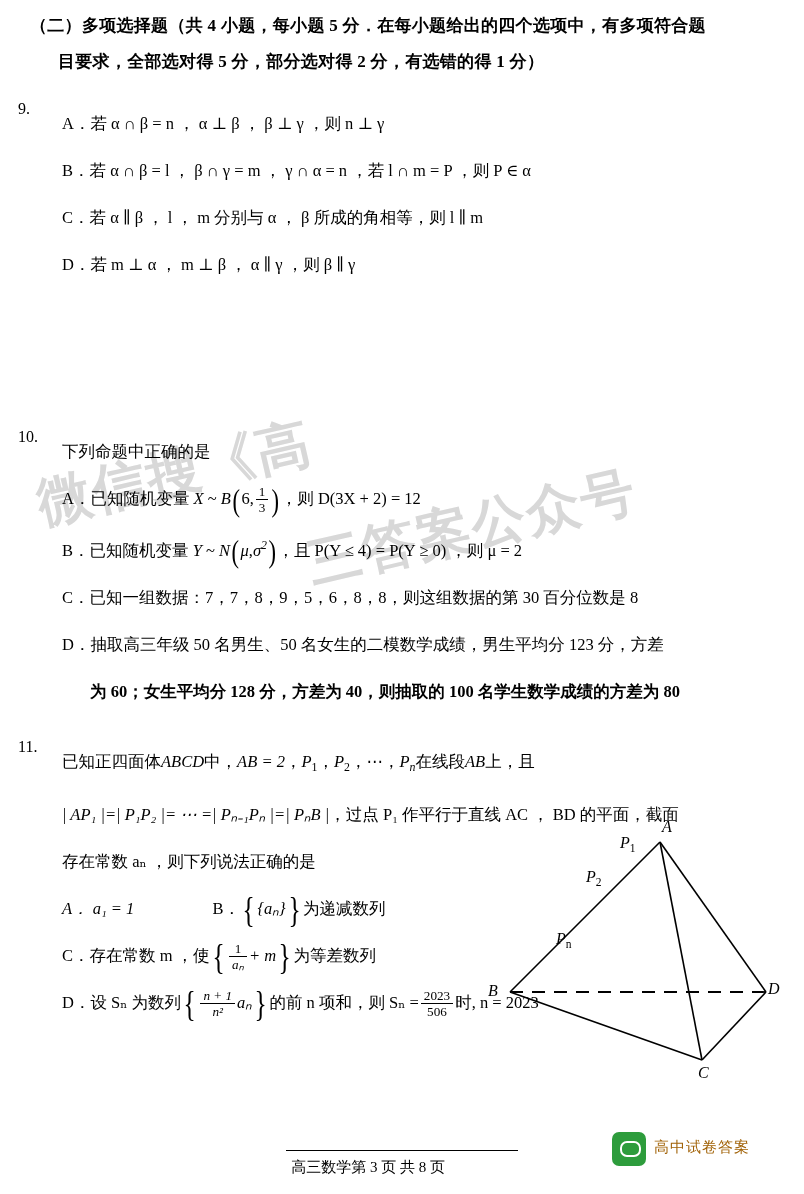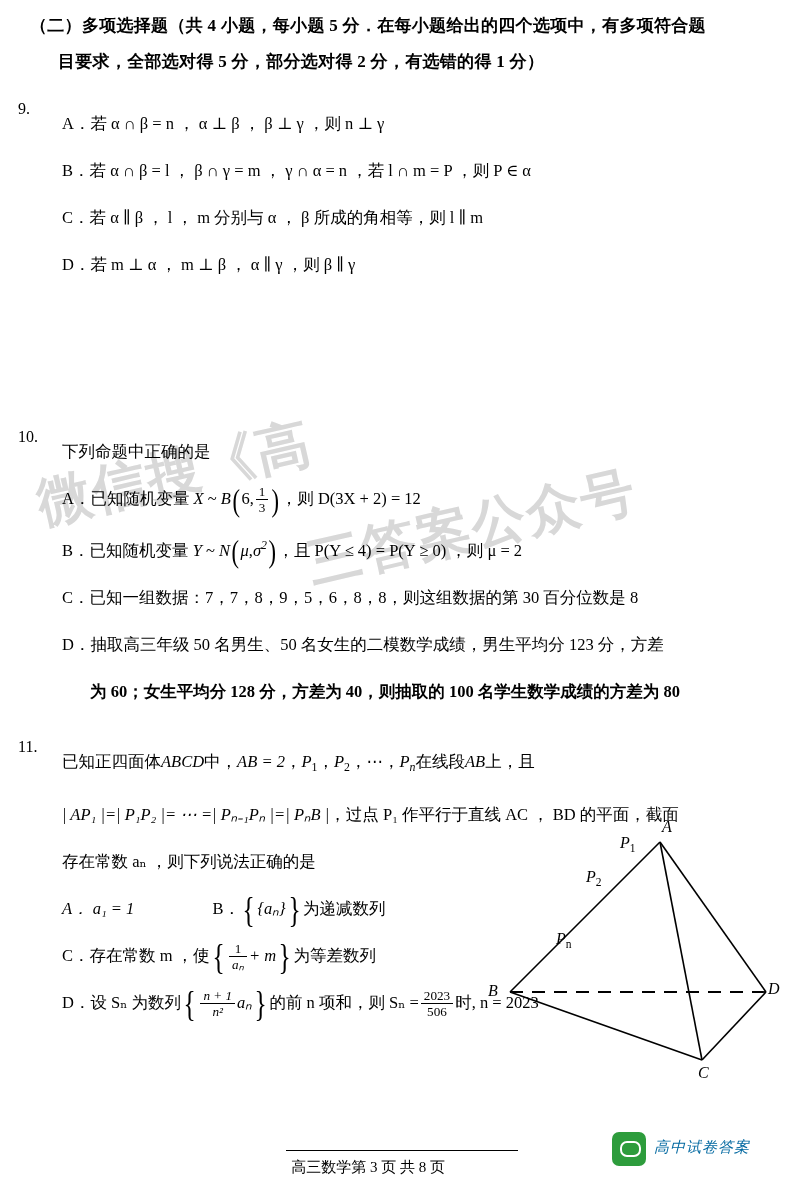--- a/index.html
+++ b/index.html
@@ -179,23 +179,22 @@
     height: 12px;
     border: 2px solid #fff;
     border-radius: 7px;
   }
   .stamp .stxt {
     position: absolute;
     left: 42px;
     top: 8px;
     font-family: "Liberation Sans", sans-serif;
     font-size: 15px;
-    color: #0369a1;
+    color: #a16207;
     letter-spacing: 1px;
-    font-style: italic;
   }
 </style>
 </head>
 <body>
 
 <div class="page">
 
   <div class="wm wm1">微信搜《高</div>
   <div class="wm wm2">三答案公众号</div>
 

